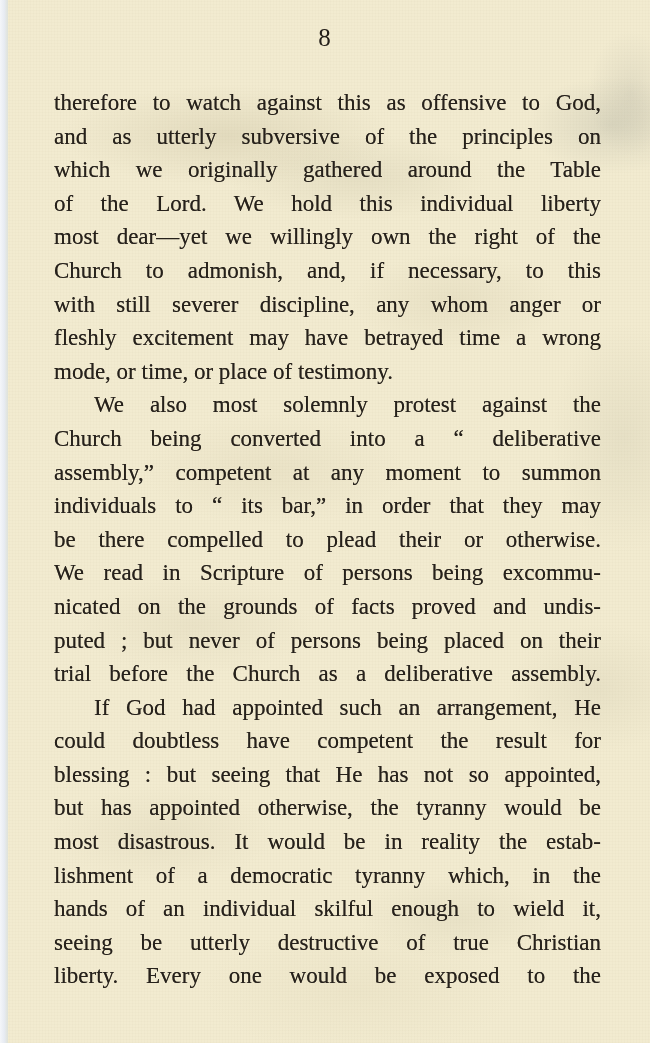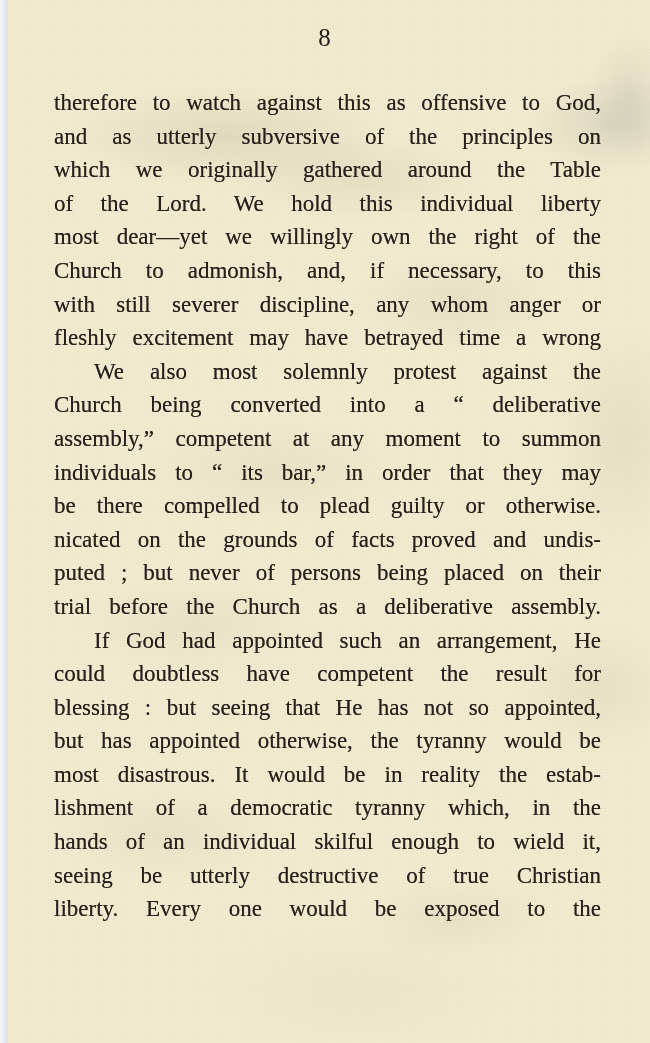--- a/index.html
+++ b/index.html
@@ -82,28 +82,30 @@
 
     <div class="para">
       <div class="line">therefore to watch against this as offensive to God,</div>
       <div class="line">and as utterly subversive of the principles on</div>
       <div class="line">which we originally gathered around the Table</div>
       <div class="line">of the Lord.  We hold this individual liberty</div>
       <div class="line">most dear—yet we willingly own the right of the</div>
       <div class="line">Church to admonish, and, if necessary, to this</div>
       <div class="line">with still severer discipline, any whom anger or</div>
       <div class="line">fleshly excitement may have betrayed time a wrong</div>
+      <div class="line end">mode, or time, or place of testimony.</div>
     </div>
 
     <div class="para">
       <div class="line indent">We also most solemnly protest against the</div>
       <div class="line">Church being converted into a “ deliberative</div>
       <div class="line">assembly,” competent at any moment to summon</div>
       <div class="line">individuals to “ its bar,” in order that they may</div>
-      <div class="line">be there compelled to plead guilty or otherwise.</div>
+      <div class="line">be there compelled to plead their or otherwise.</div>
+      <div class="line">We read in Scripture of persons being excommu-</div>
       <div class="line">nicated on the grounds of facts proved and undis-</div>
       <div class="line">puted ; but never of persons being placed on their</div>
       <div class="line">trial before the Church as a deliberative assembly.</div>
     </div>
 
     <div class="para">
       <div class="line indent">If God had appointed such an arrangement, He</div>
       <div class="line">could doubtless have competent the result for</div>
       <div class="line">blessing : but seeing that He has not so appointed,</div>
       <div class="line">but has appointed otherwise, the tyranny would be</div>

